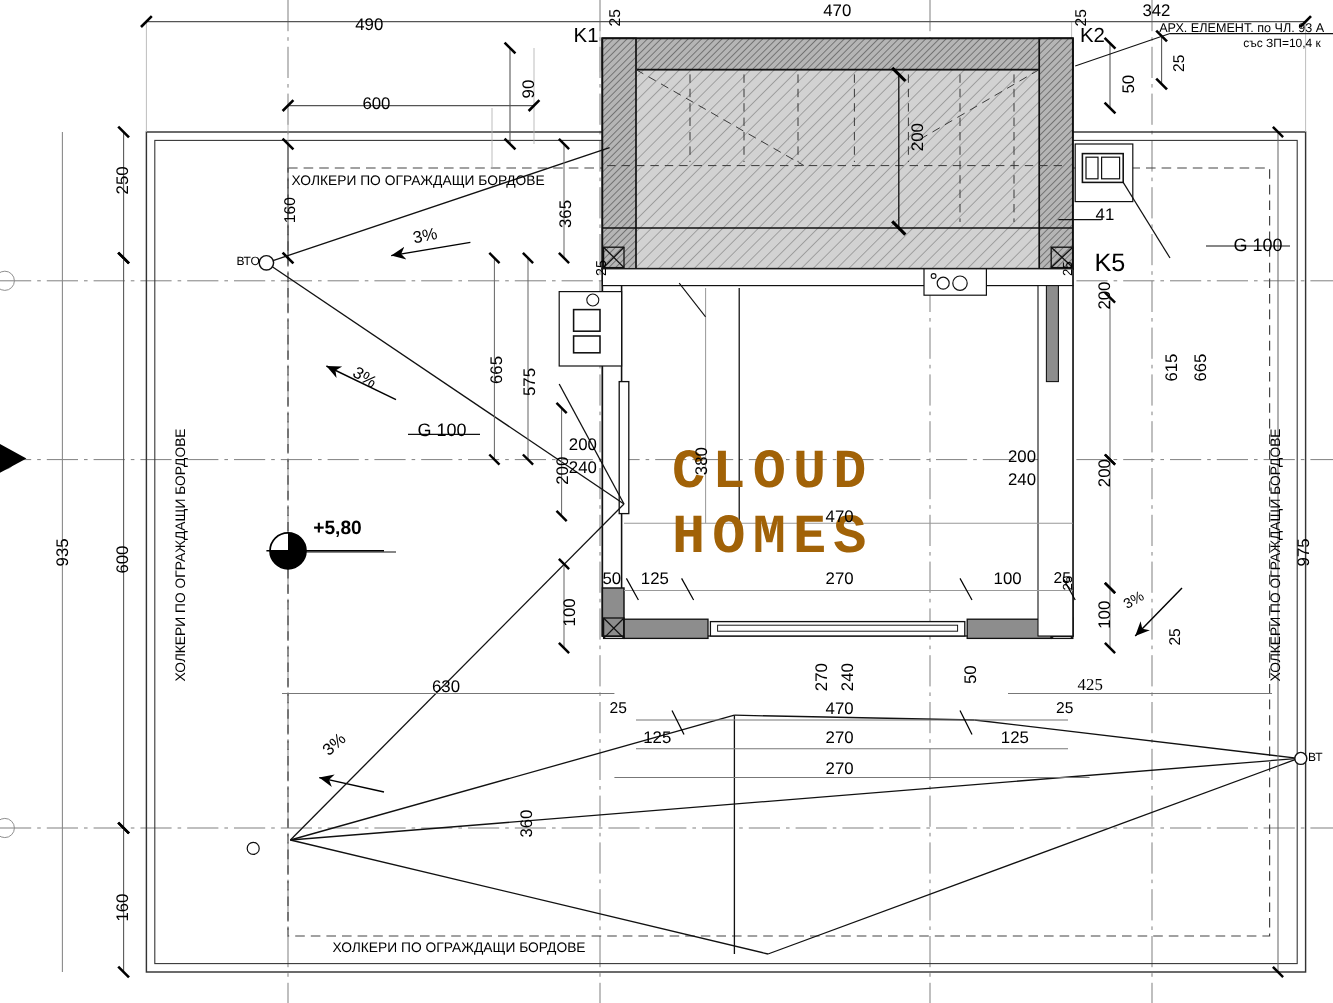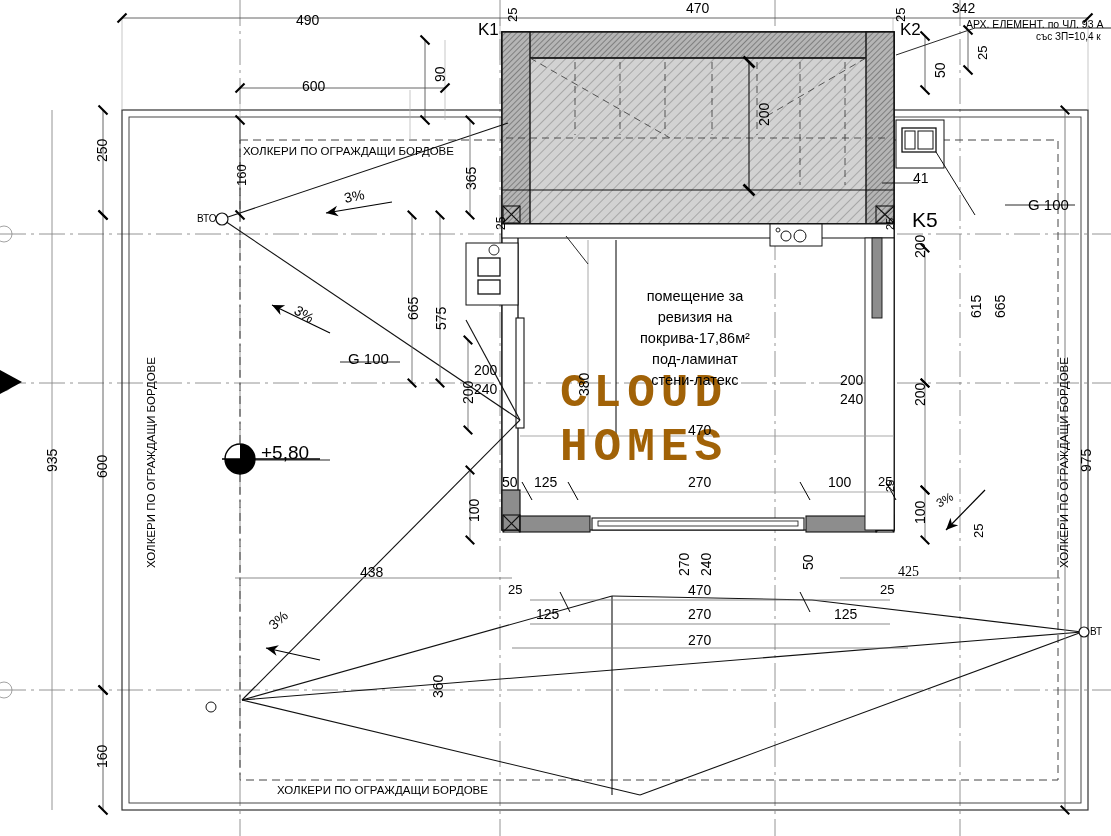--- a/index.html
+++ b/index.html
@@ -230,27 +230,20 @@
     </g>
 
     <g>
       <path d="M0,370 L22,382 L0,394 Z" fill="#000"></path>
     </g>
   </svg>
 
   <div class="wm" style="left:560px;top:368px;font-size:46px;letter-spacing:6px;">CLOUD</div>
   <div class="wm" style="left:560px;top:422px;font-size:46px;letter-spacing:6px;">HOMES</div>
 
-  <div class="note" style="left:640px;top:286px;font-size:14.5px;line-height:21px;text-align:center;">
-    <div>помещение за</div>
-    <div>ревизия на</div>
-    <div>покрива-17,86м²</div>
-    <div>под-ламинат</div>
-    <div>стени-латекс</div>
-  </div>
 
   <div class="note" style="left:966px;top:18px;font-size:10.5px;">АРХ. ЕЛЕМЕНТ. по ЧЛ. 93 А</div>
   <div class="note" style="left:992px;top:31px;font-size:10px;margin-left:44px;">със ЗП=10,4 к</div>
 
   <div class="note" style="left:243px;top:145px;font-size:11.5px;">ХОЛКЕРИ ПО ОГРАЖДАЩИ БОРДОВЕ</div>
   <div class="note" style="left:277px;top:784px;font-size:11.5px;">ХОЛКЕРИ ПО ОГРАЖДАЩИ БОРДОВЕ</div>
   <div class="note v" style="left:145px;top:568px;font-size:11.5px;transform:rotate(-90deg);">ХОЛКЕРИ ПО ОГРАЖДАЩИ БОРДОВЕ</div>
   <div class="note v" style="left:1058px;top:568px;font-size:11.5px;transform:rotate(-90deg);">ХОЛКЕРИ ПО ОГРАЖДАЩИ БОРДОВЕ</div>
 
   <div class="note" style="left:348px;top:350px;font-size:15px;">G 100</div>
@@ -261,21 +254,21 @@
   <div class="note" style="left:268px;top:612px;font-size:14px;transform:rotate(-42deg);">3%</div>
   <div class="note" style="left:936px;top:493px;font-size:12px;transform:rotate(-30deg);">3%</div>
 
   <div class="note" style="left:478px;top:20px;font-size:17px;">K1</div>
   <div class="note" style="left:900px;top:20px;font-size:17px;">K2</div>
   <div class="note" style="left:900px;top:208px;font-size:21px;margin-left:12px;">K5</div>
 
   <div class="note" style="left:197px;top:213px;font-size:10px;">ВТО</div>
   <div class="note" style="left:1090px;top:626px;font-size:10px;">ВТ</div>
 
-  <div class="note" style="left:261px;top:442px;font-size:19px;font-weight:400;">+5,80</div>
+  <div class="note" style="left:261px;top:432px;font-size:16px;font-weight:700;">+5,80</div>
 
   <div class="dimtxt" style="left:296px;top:12px;font-size:14px;">490</div>
   <div class="dimtxt" style="left:686px;top:0px;font-size:14px;">470</div>
   <div class="dimtxt" style="left:952px;top:0px;font-size:14px;">342</div>
   <div class="dimtxt v" style="left:505px;top:22px;font-size:13px;transform:rotate(-90deg);">25</div>
   <div class="dimtxt v" style="left:893px;top:22px;font-size:13px;transform:rotate(-90deg);">25</div>
 
   <div class="dimtxt" style="left:302px;top:78px;font-size:14px;">600</div>
   <div class="dimtxt v" style="left:432px;top:82px;font-size:14px;transform:rotate(-90deg);">90</div>
   <div class="dimtxt v" style="left:932px;top:78px;font-size:14px;transform:rotate(-90deg);">50</div>
@@ -291,21 +284,21 @@
 
   <div class="dimtxt v" style="left:463px;top:190px;font-size:14px;transform:rotate(-90deg);">365</div>
   <div class="dimtxt v" style="left:405px;top:320px;font-size:14px;transform:rotate(-90deg);">665</div>
   <div class="dimtxt v" style="left:433px;top:330px;font-size:14px;transform:rotate(-90deg);">575</div>
   <div class="dimtxt v" style="left:494px;top:230px;font-size:12px;transform:rotate(-90deg);">25</div>
   <div class="dimtxt v" style="left:460px;top:404px;font-size:14px;transform:rotate(-90deg);">200</div>
   <div class="dimtxt" style="left:474px;top:362px;font-size:14px;">200</div>
   <div class="dimtxt" style="left:474px;top:381px;font-size:14px;">240</div>
   <div class="dimtxt v" style="left:466px;top:522px;font-size:14px;transform:rotate(-90deg);">100</div>
   <div class="dimtxt" style="left:502px;top:474px;font-size:14px;">50</div>
-  <div class="dimtxt" style="left:360px;top:564px;font-size:14px;">438</div>
+  <div class="dimtxt" style="left:360px;top:564px;font-size:14px;">630</div>
 
   <div class="dimtxt v" style="left:912px;top:258px;font-size:14px;transform:rotate(-90deg);">200</div>
   <div class="dimtxt v" style="left:968px;top:318px;font-size:14px;transform:rotate(-90deg);">615</div>
   <div class="dimtxt v" style="left:992px;top:318px;font-size:14px;transform:rotate(-90deg);">665</div>
   <div class="dimtxt" style="left:840px;top:372px;font-size:14px;">200</div>
   <div class="dimtxt" style="left:840px;top:391px;font-size:14px;">240</div>
   <div class="dimtxt v" style="left:912px;top:406px;font-size:14px;transform:rotate(-90deg);">200</div>
   <div class="dimtxt v" style="left:912px;top:524px;font-size:14px;transform:rotate(-90deg);">100</div>
   <div class="dimtxt v" style="left:971px;top:538px;font-size:13px;transform:rotate(-90deg);">25</div>
   <div class="dimtxt v" style="left:1078px;top:472px;font-size:14px;transform:rotate(-90deg);">975</div>

